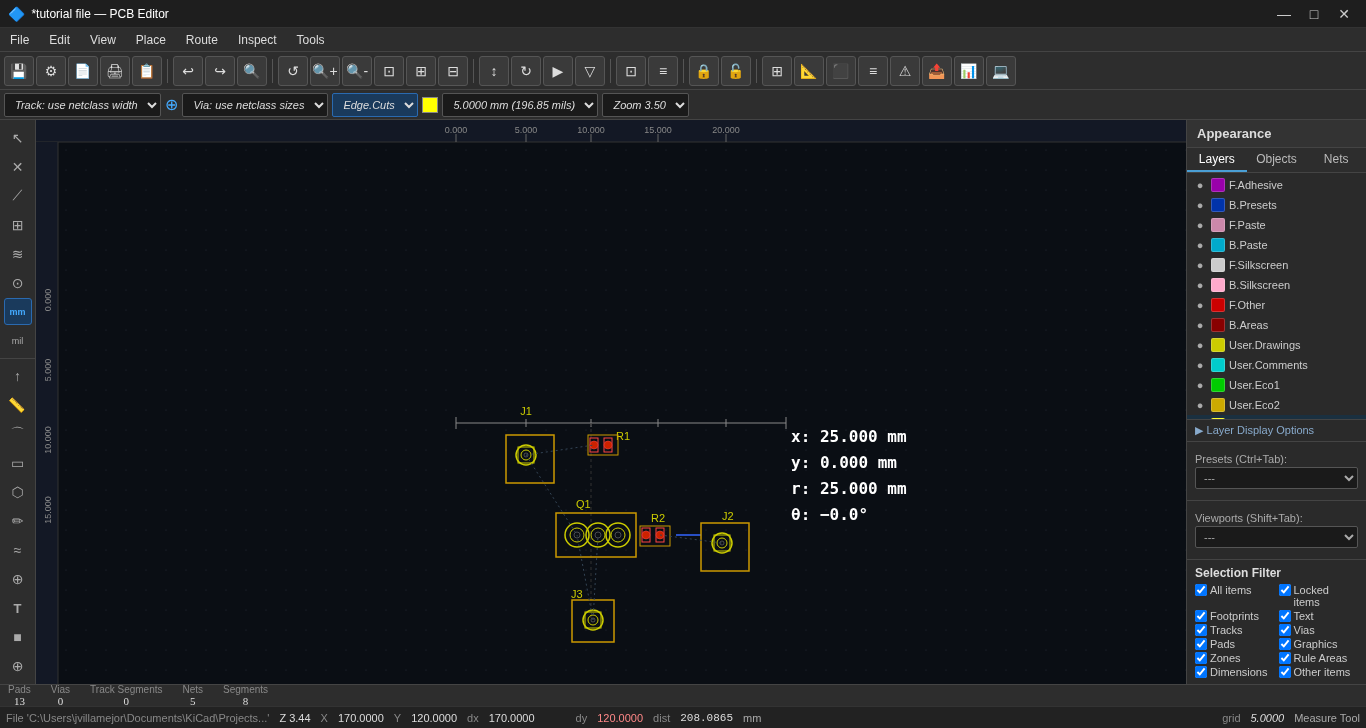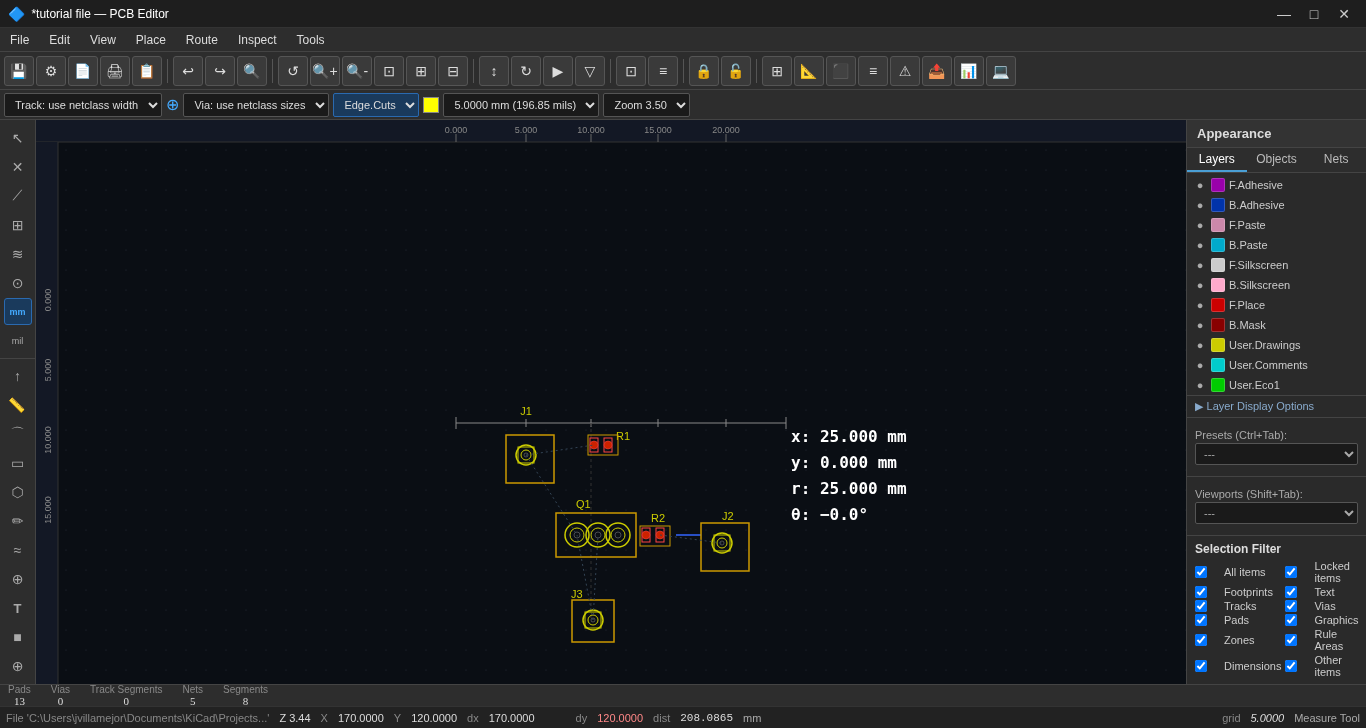--- a/index.html
+++ b/index.html
@@ -74,20 +74,21 @@
     }
     .dd-select {
       background: #1a1a1a;
       border: 1px solid #555;
       color: #ddd;
       height: 24px;
       padding: 0 6px;
       font-size: 11px;
       cursor: pointer;
       border-radius: 2px;
+      font-style: italic;
     }
     .dd-blue { background: #1a3a5c; border-color: #2a6ab0; }
 
     
     #main {
       display: flex;
       height: calc(728px - 28px - 24px - 38px - 30px - 22px - 22px);
     }
 
     
@@ -242,22 +243,21 @@
       color: #ddd;
       margin-bottom: 4px;
     }
     .filter-grid {
       display: grid;
       grid-template-columns: 1fr 1fr;
       gap: 2px 4px;
     }
     .filter-item {
       display: flex;
-      align-items: center;
-      gap: 17px;
+      gap: 3px;
       font-size: 11px;
       color: #ccc;
       cursor: pointer;
     }
     .filter-item input[type=checkbox] {
       width: 12px;
       height: 12px;
       cursor: pointer;
     }
 
@@ -540,21 +540,21 @@
     <div id="layers-list">
 
     <div class="layer-item">
           <div class="layer-eye">●</div>
           <div class="layer-color" style="background: rgb(153, 0, 170);"></div>
           <span class="layer-name">F.Adhesive</span>
         </div>
         <div class="layer-item">
           <div class="layer-eye">●</div>
           <div class="layer-color" style="background: rgb(0, 51, 170);"></div>
-          <span class="layer-name">B.Adhesive</span>
+          <span class="layer-name">B.Presets</span>
         </div>
         <div class="layer-item">
           <div class="layer-eye">●</div>
           <div class="layer-color" style="background: rgb(204, 136, 170);"></div>
           <span class="layer-name">F.Paste</span>
         </div>
         <div class="layer-item">
           <div class="layer-eye">●</div>
           <div class="layer-color" style="background: rgb(0, 170, 204);"></div>
           <span class="layer-name">B.Paste</span>
@@ -565,26 +565,26 @@
           <span class="layer-name">F.Silkscreen</span>
         </div>
         <div class="layer-item">
           <div class="layer-eye">●</div>
           <div class="layer-color" style="background: rgb(255, 170, 204);"></div>
           <span class="layer-name">B.Silkscreen</span>
         </div>
         <div class="layer-item">
           <div class="layer-eye">●</div>
           <div class="layer-color" style="background: rgb(204, 0, 0);"></div>
-          <span class="layer-name">F.Place</span>
+          <span class="layer-name">F.Other</span>
         </div>
         <div class="layer-item">
           <div class="layer-eye">●</div>
           <div class="layer-color" style="background: rgb(136, 0, 0);"></div>
-          <span class="layer-name">B.Mask</span>
+          <span class="layer-name">B.Areas</span>
         </div>
         <div class="layer-item">
           <div class="layer-eye">●</div>
           <div class="layer-color" style="background: rgb(204, 204, 0);"></div>
           <span class="layer-name">User.Drawings</span>
         </div>
         <div class="layer-item">
           <div class="layer-eye">●</div>
           <div class="layer-color" style="background: rgb(0, 204, 204);"></div>
           <span class="layer-name">User.Comments</span>

